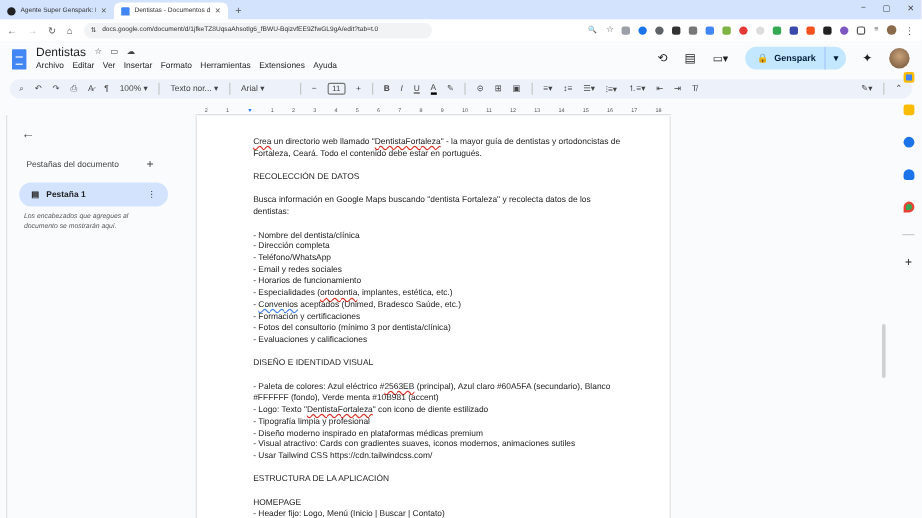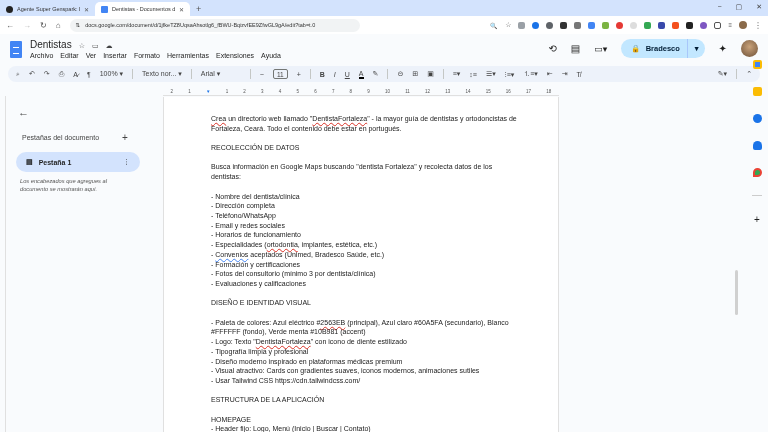--- a/index.html
+++ b/index.html
@@ -15,21 +15,21 @@
 .newtab{font-size:9px;color:#555;padding:0 6px;height:14px;line-height:14px}
 .winctl{position:absolute;right:6px;top:3px;display:flex;gap:14px;font-size:7px;color:#444}
 .addr{height:18px;background:#fff;display:flex;align-items:center;padding:0 6px;gap:9px;font-size:8px;color:#555}
 .urlbox{flex:none;width:290px;height:13px;border-radius:7px;background:#f1f3f4;display:flex;align-items:center;padding:0 6px;font-size:5.5px;color:#333;gap:5px}
 .exts{margin-left:auto;display:flex;gap:7px;align-items:center}
 .ext{width:7px;height:7px;border-radius:2px}
 .avatar-sm{width:8px;height:8px;border-radius:50%;background:#8a6a4a}
 .docbar{height:30px;display:flex;align-items:center;padding:0 10px;position:relative}
 .docicon{width:12px;height:17px;background:#4285f4;border-radius:1px;margin-right:8px;position:relative}
 .docicon:after{content:"";position:absolute;left:3px;top:6px;width:6px;height:5px;border-top:1px solid #fff;border-bottom:1px solid #fff}
-.title-row{display:flex;align-items:flex-end;gap:7px;font-size:10px}
+.title-row{display:flex;align-items:flex-start;gap:7px;font-size:10px}
 .title-row .ic{font-size:7px;color:#444}
 .menus{display:flex;gap:7px;font-size:7px;margin-top:2px}
 .docright{position:absolute;right:10px;top:5px;display:flex;align-items:center;gap:14px}
 .share{height:19px;border-radius:10px;background:#c2e7ff;display:flex;align-items:center;padding:0 6px 0 10px;font-size:7.5px;gap:5px;font-weight:bold;color:#001d35}
 .share .sep{width:1px;height:19px;background:#a8c7fa;margin:0 2px}
 .avatar{width:17px;height:17px;border-radius:50%;background:radial-gradient(circle at 50% 40%,#c9a27a,#6d5037)}
 .toolbar{margin:2px 8px;height:16px;background:#edf2fa;border-radius:9px;display:flex;align-items:center;padding:0 8px;gap:9px;font-size:7px;color:#444}
 .tsep{width:1px;height:10px;background:#c4c7c5}
 .fs{border:1px solid #747775;border-radius:2px;padding:0 3px;font-size:6.5px;height:10px;line-height:9px}
 .ruler{position:absolute;left:163px;top:88px;width:396px;height:8px;font-size:4.5px;color:#555;border-bottom:1px solid #e0e0e0;display:flex;justify-content:space-around;align-items:center}
@@ -125,21 +125,21 @@
       <span>Extensiones</span>
       <span>Ayuda</span>
     </div>
   </div>
   <div class="docright">
     <span style="font-size:10px">⟲</span>
     <span style="font-size:10px">▤</span>
     <span style="font-size:9px">▭▾</span>
     <div class="share">
       <span>🔒</span>
-      <span>Bradesco</span>
+      <span>Genspark</span>
       <span class="sep"></span>
       <span>▾</span>
     </div>
     <span style="font-size:10px">✦</span>
     <span class="avatar"></span>
   </div>
 </div>
 
 <div class="toolbar">
   <span>⌕</span>

